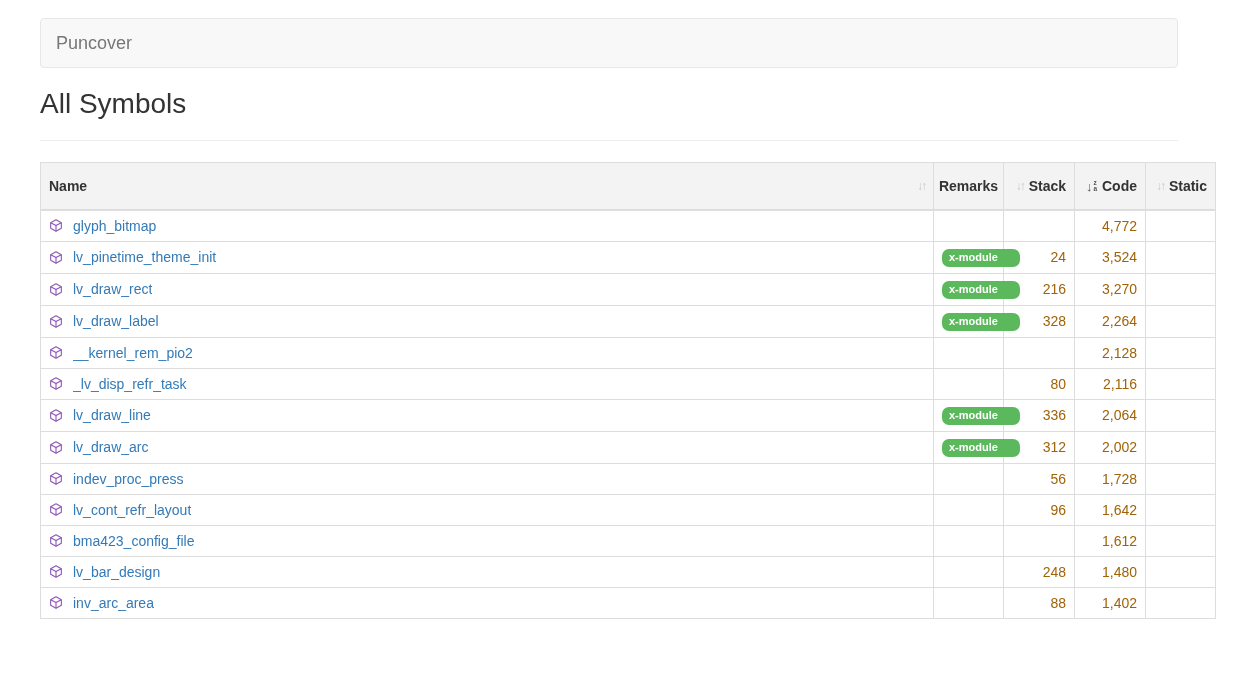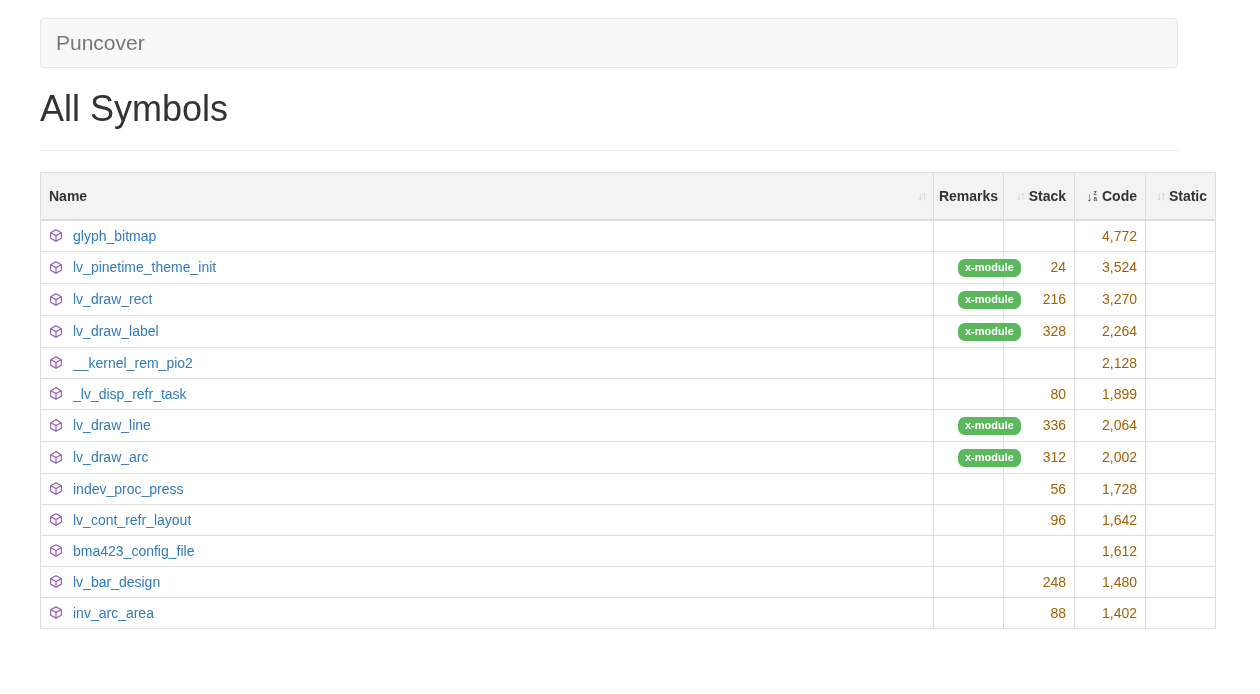--- a/index.html
+++ b/index.html
@@ -20,28 +20,28 @@
     margin-top: 18px;
     height: 50px;
     background: #f8f8f8;
     border: 1px solid #e7e7e7;
     border-radius: 4px;
     display: flex;
     align-items: center;
     padding: 0 15px;
   }
   .navbar-brand {
-    font-size: 21px;
+    font-size: 18px;
     color: #777;
     text-decoration: none;
     line-height: 50px;
   }
   
   h1.page-title {
-    font-size: 36px;
+    font-size: 28px;
     font-weight: 500;
     margin: 20px 0 10px 0;
     color: #333;
   }
   hr.rule {
     border: 0;
     border-top: 1px solid #eee;
     margin: 20px 0 0 0;
   }
   
@@ -114,24 +114,23 @@
   }
   .cell-num { text-align: right; color: #a16207; }
   .cell-remark { text-align: center; }
   .badge-xmodule {
     display: inline-block;
     background: #5cb85c;
     color: #fff;
     font-size: 11px;
     font-weight: bold;
     line-height: 11px;
-    padding: 3px 7px 4px 7px;
+    padding: 3px 22px 4px 7px;
     border-radius: 7px;
     white-space: nowrap;
-    margin-left: 16px;
   }
 </style>
 </head>
 <body>
 
 <nav class="container navbar">
   <a class="navbar-brand" href="#">Puncover</a>
 </nav>
 
 <div class="container">
@@ -297,21 +296,21 @@
                   <path d="M1.9 4.8 L8 8.1 L14.1 4.8"></path>
                   <path d="M8 8.1 L8 14.6"></path>
                 </g>
               </svg>
             </span>
             <a href="#" class="symbol-link">_lv_disp_refr_task</a>
           </div>
         </td>
         <td class="cell-remark"></td>
         <td class="cell-num">80</td>
-        <td class="cell-num">1,899</td>
+        <td class="cell-num">2,116</td>
         <td class="cell-num"></td>
       </tr>
       <tr>
         <td class="cell-name">
           <div class="name-wrap">
             <span class="cube-icon">
               <svg viewBox="0 0 16 16" width="14" height="15" aria-hidden="true">
                 <g fill="none" stroke="#8e55b5" stroke-width="1.25" stroke-linejoin="round">
                   <path d="M8 1.4 L14.1 4.8 L14.1 11.2 L8 14.6 L1.9 11.2 L1.9 4.8 Z"></path>
                   <path d="M1.9 4.8 L8 8.1 L14.1 4.8"></path>

